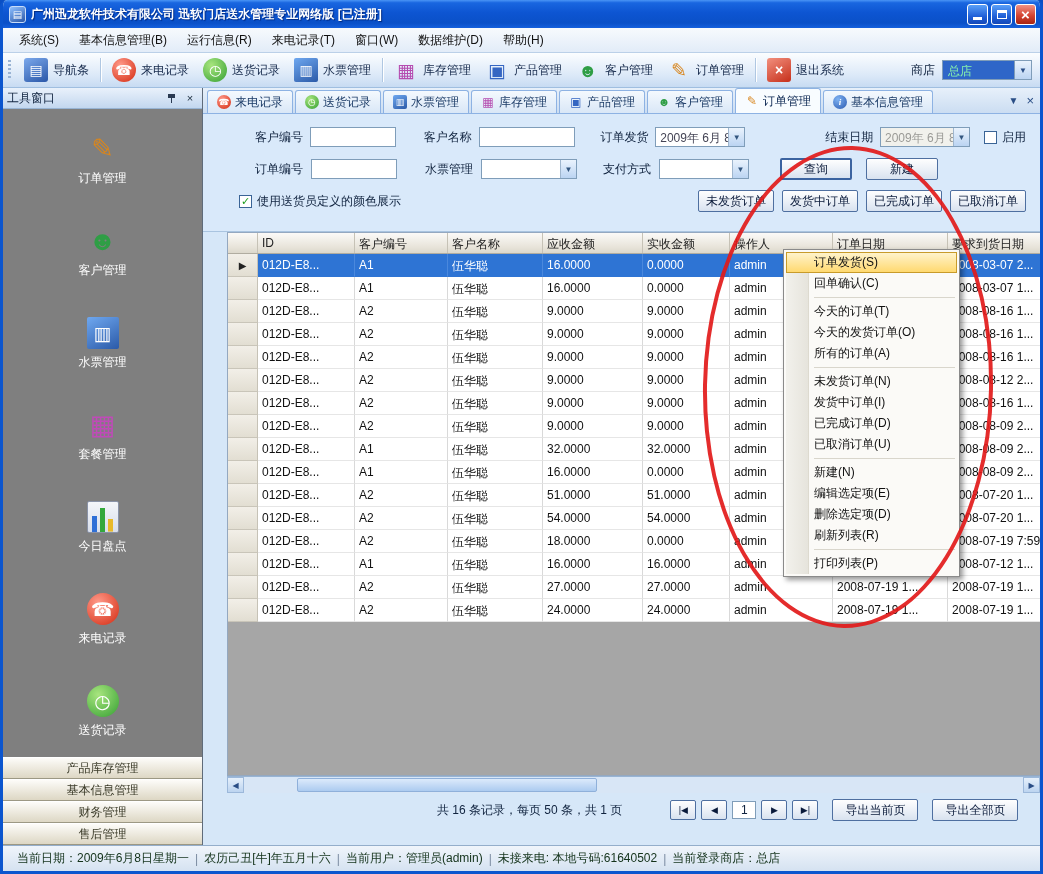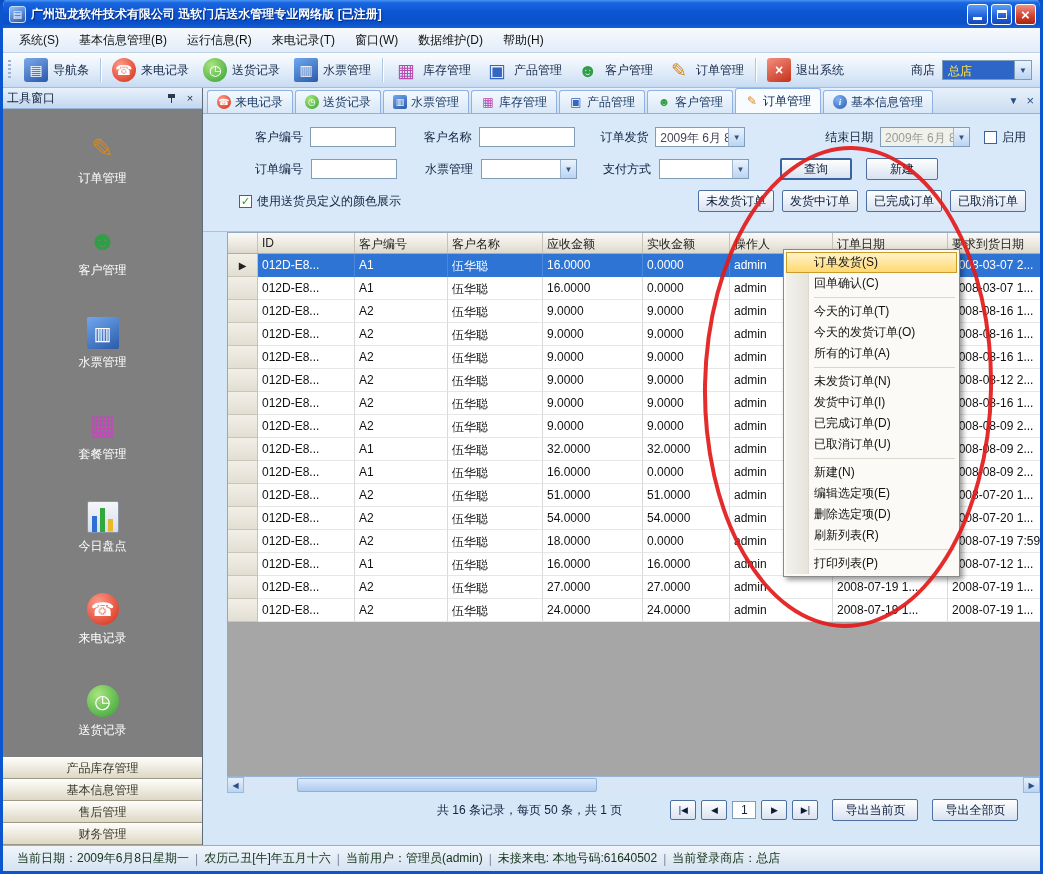--- a/index.html
+++ b/index.html
@@ -40,21 +40,21 @@
     padding:0 8px 0 14px; position:relative;
     background:linear-gradient(180deg,#FBFDFF,#DCE9F8 65%,#C7DBF2); border-bottom:1px solid #9FBEE0; }
   .toolbar::before { content:""; position:absolute; left:5px; top:7px; bottom:7px; width:3px;
     background:repeating-linear-gradient(180deg,#9AB4D4 0 2px,transparent 2px 4px); }
   .tb-items { display:flex; align-items:center; }
   .tb-btn { display:flex; align-items:center; gap:5px; padding:3px 7px; font-size:12px;
     color:#14284A; border-radius:3px; white-space:nowrap; }
   .tb-sep { width:1px; height:24px; background:#AFC7E2; margin:0 4px; box-shadow:1px 0 0 #FFFFFF; }
   .store { margin-left:auto; display:flex; align-items:center; gap:7px; font-size:12px; color:#10233F; }
   .store-combo { width:90px; height:20px; border:1px solid #7F9DB9; background:#fff; display:flex; }
-  .store-value { flex:1; background:#2E66C8; color:#fde047; font-size:12px; padding:2px 5px;
+  .store-value { flex:1; background:#2E66C8; color:#86efac; font-size:12px; padding:2px 5px;
     white-space:nowrap; overflow:hidden; }
   .store-arrow { width:17px; border-left:1px solid #7F9DB9; font-size:8px; color:#2A4E86;
     background:linear-gradient(180deg,#EAF3FD,#BBD4F2); display:flex; align-items:center; justify-content:center; }
   
   .icn { display:inline-flex; align-items:center; justify-content:center; line-height:1; flex:0 0 auto; }
   .tb-btn .icn { width:24px; height:24px; font-size:19px; }
   .tb-btn .icn.sm { font-size:14px; }
   .side-item .icn { width:32px; height:32px; font-size:27px; }
   .side-item .icn.sm { font-size:19px; }
   .tab .icn { width:14px; height:14px; font-size:12px; }
@@ -311,22 +311,22 @@
             <span class="side-label">来电记录</span>
           </div>
           <div class="side-item">
             <span class="icn ic-clock sm">◷</span>
             <span class="side-label">送货记录</span>
           </div>
         </div>
       <div class="side-bottom">
           <div class="side-bar-btn">产品库存管理</div>
           <div class="side-bar-btn">基本信息管理</div>
+          <div class="side-bar-btn">财务管理</div>
           <div class="side-bar-btn">售后管理</div>
-          <div class="side-bar-btn">财务管理</div>
         </div>
     </div>
 
     <div class="content">
 
       <div class="tabstrip">
         <div class="tabs">
             <div class="tab">
               <span class="icn ic-phone sm">☎</span>
               <span>来电记录</span>

